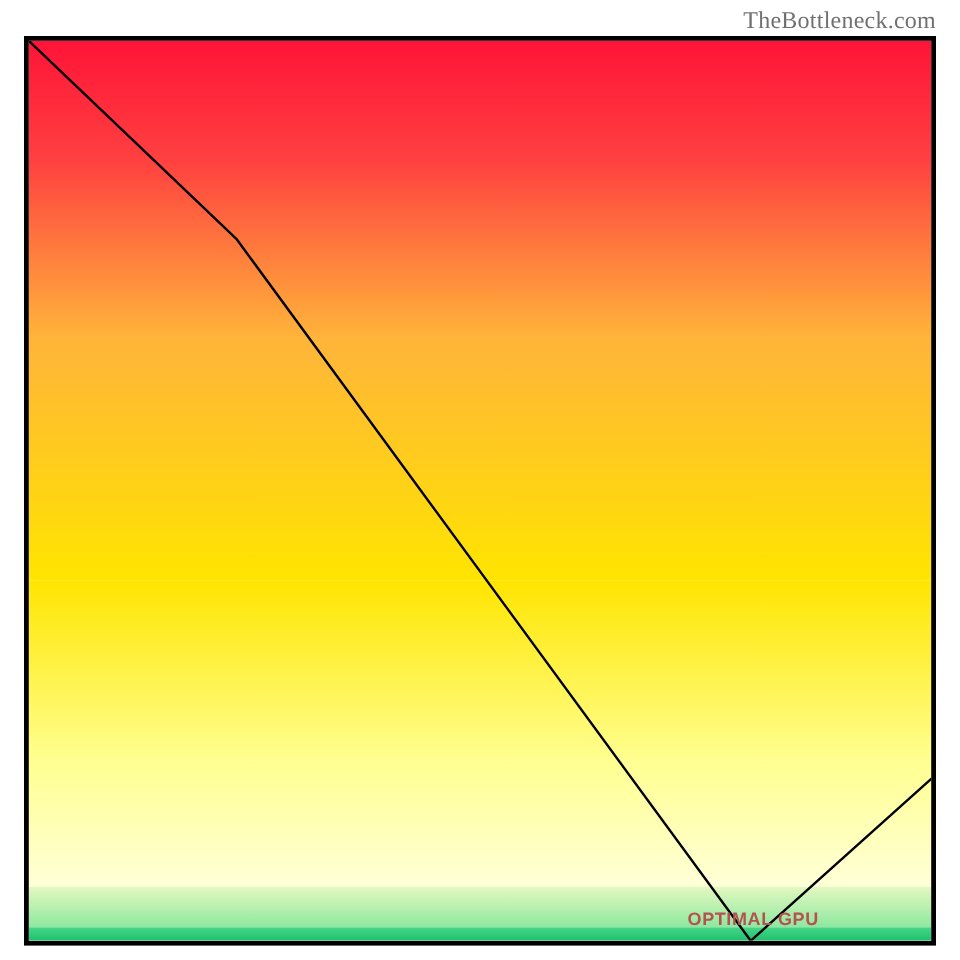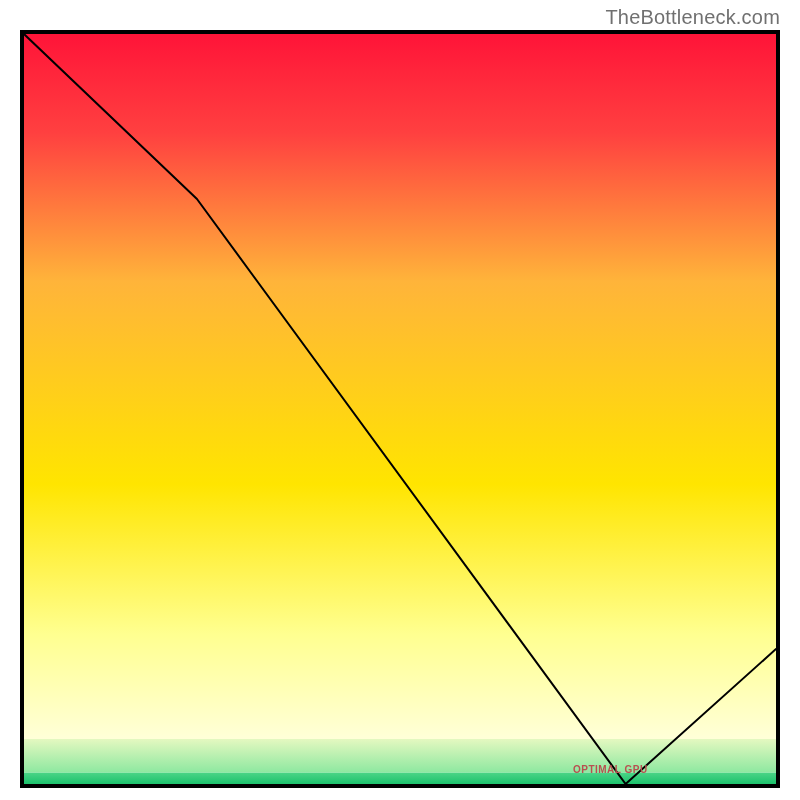--- a/index.html
+++ b/index.html
@@ -11,20 +11,21 @@
     font-family: Arial, Helvetica, sans-serif;
   }
   .watermark {
     position: absolute;
     top: 6px;
     right: 20px;
     color: #707070;
     font-size: 20px;
     font-weight: 500;
     letter-spacing: 0.2px;
+    font-family: Liberation Serif, serif;
   }
   .frame {
     position: absolute;
     left: 20px;
     top: 30px;
     width: 760px;
     height: 758px;
     border: 4px solid #000;
     box-sizing: border-box;
     overflow: hidden;
@@ -36,21 +37,21 @@
   svg.gradient, svg.curve {
     position: absolute;
     left: 0;
     top: 0;
     width: 100%;
     height: 100%;
   }
   .optimal-label {
     position: absolute;
     color: #b85050;
-    font-size: 10px;
+    font-size: 15px;
     font-weight: 700;
     letter-spacing: 0.5px;
     white-space: nowrap;
   }
 </style>
 </head>
 <body>
 
 <div class="watermark">TheBottleneck.com</div>
 

